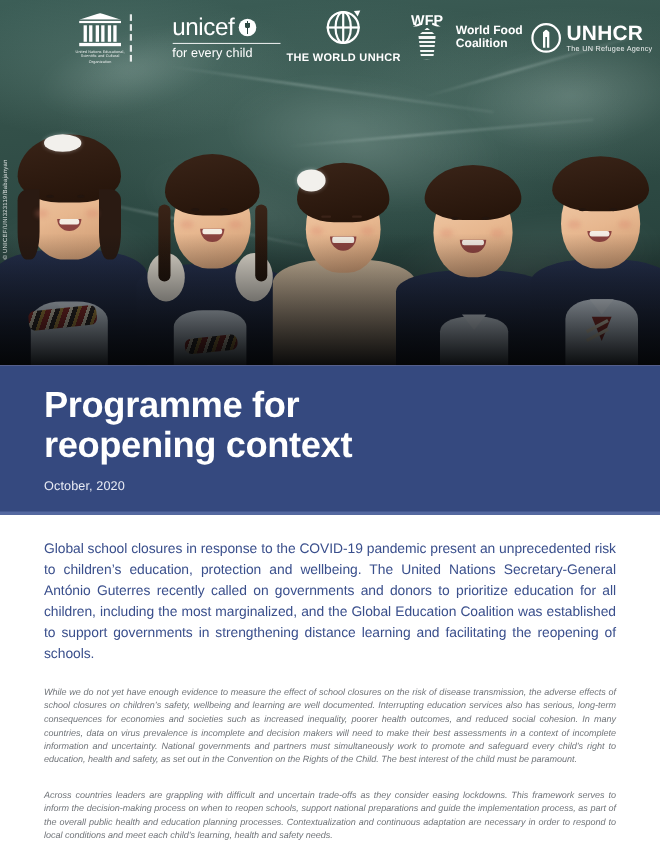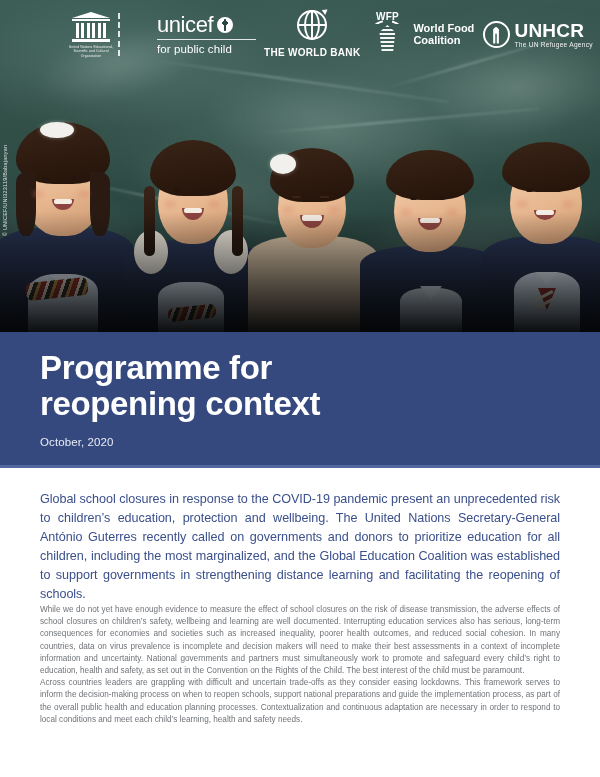--- a/index.html
+++ b/index.html
@@ -280,21 +280,21 @@
     clip-path: polygon(0 0, 38% 0, 38% 12%, 0 12%, 0 100%, 100% 100%, 100% 12%, 62% 12%, 62% 0, 100% 0, 100% 110%, 0 110%);
   }
   .wheat {
     position: absolute; left: 50%; top: 13px; transform: translateX(-50%);
     width: 16px; height: 26px;
     background:
       repeating-linear-gradient(180deg, #fff 0 2px, transparent 2px 4px);
     clip-path: polygon(50% 0, 100% 28%, 86% 100%, 14% 100%, 0 28%);
     opacity: .95;
   }
-  .wfp-abbr { position: absolute; left: 50%; top: -1px; transform: translateX(-50%); font-size: 10px; font-weight: bold; color: #fff; letter-spacing: .2px; }
+  .wfp-abbr { position: absolute; left: 50%; top: -1px; transform: translateX(-50%); font-size: 13px; font-weight: bold; color: #fff; letter-spacing: .2px; }
   .wfp-text { font-size: 11px; font-weight: bold; line-height: 12.5px; color: #fff; }
 
   
   .logo-unhcr { width: 128px; display: flex; align-items: center; gap: 5px; margin-left: 6px; }
   .unhcr-mark {
     width: 27px; height: 27px; border-radius: 50%;
     border: 2px solid #fff;
     position: relative;
     flex: none;
   }
@@ -352,25 +352,26 @@
 
   .lead {
     font-size: 12.6px;
     line-height: 19px;
     color: #3a4f8c;
     text-align: justify;
     letter-spacing: -.05px;
   }
 
   .para {
-    margin-top: 0;
+    margin-top: 20px;
     font-size: 8.2px;
     line-height: 12.2px;
     color: #6f7378;
     text-align: justify;
+    font-style: italic;
   }
 </style>
 </head>
 <body>
 
 <div class="page">
 
   <div class="hero">
     <div class="chalkboard"></div>
 
@@ -504,30 +505,30 @@
         </div>
       </div>
 
       <div class="logo logo-unicef">
         <div style="width:100%;">
           <div class="unicef-row">
             <span class="unicef-word">unicef</span>
             <span class="unicef-mark"></span>
           </div>
           <div class="unicef-rule"></div>
-          <div class="unicef-tag">for public child</div>
+          <div class="unicef-tag">for every child</div>
         </div>
       </div>
 
       <div class="logo logo-wb">
         <div class="globe">
           <span class="globe-ell"></span>
           <span class="globe-arrow"></span>
         </div>
-        <div class="wb-text">THE WORLD BANK</div>
+        <div class="wb-text">THE WORLD UNHCR</div>
       </div>
 
       <div class="logo logo-wfp">
         <div class="wfp-mark">
           <span class="wfp-abbr">WFP</span>
           <span class="wreath"></span>
           <span class="wheat"></span>
         </div>
         <div class="wfp-text">
           <div>World Food</div>

